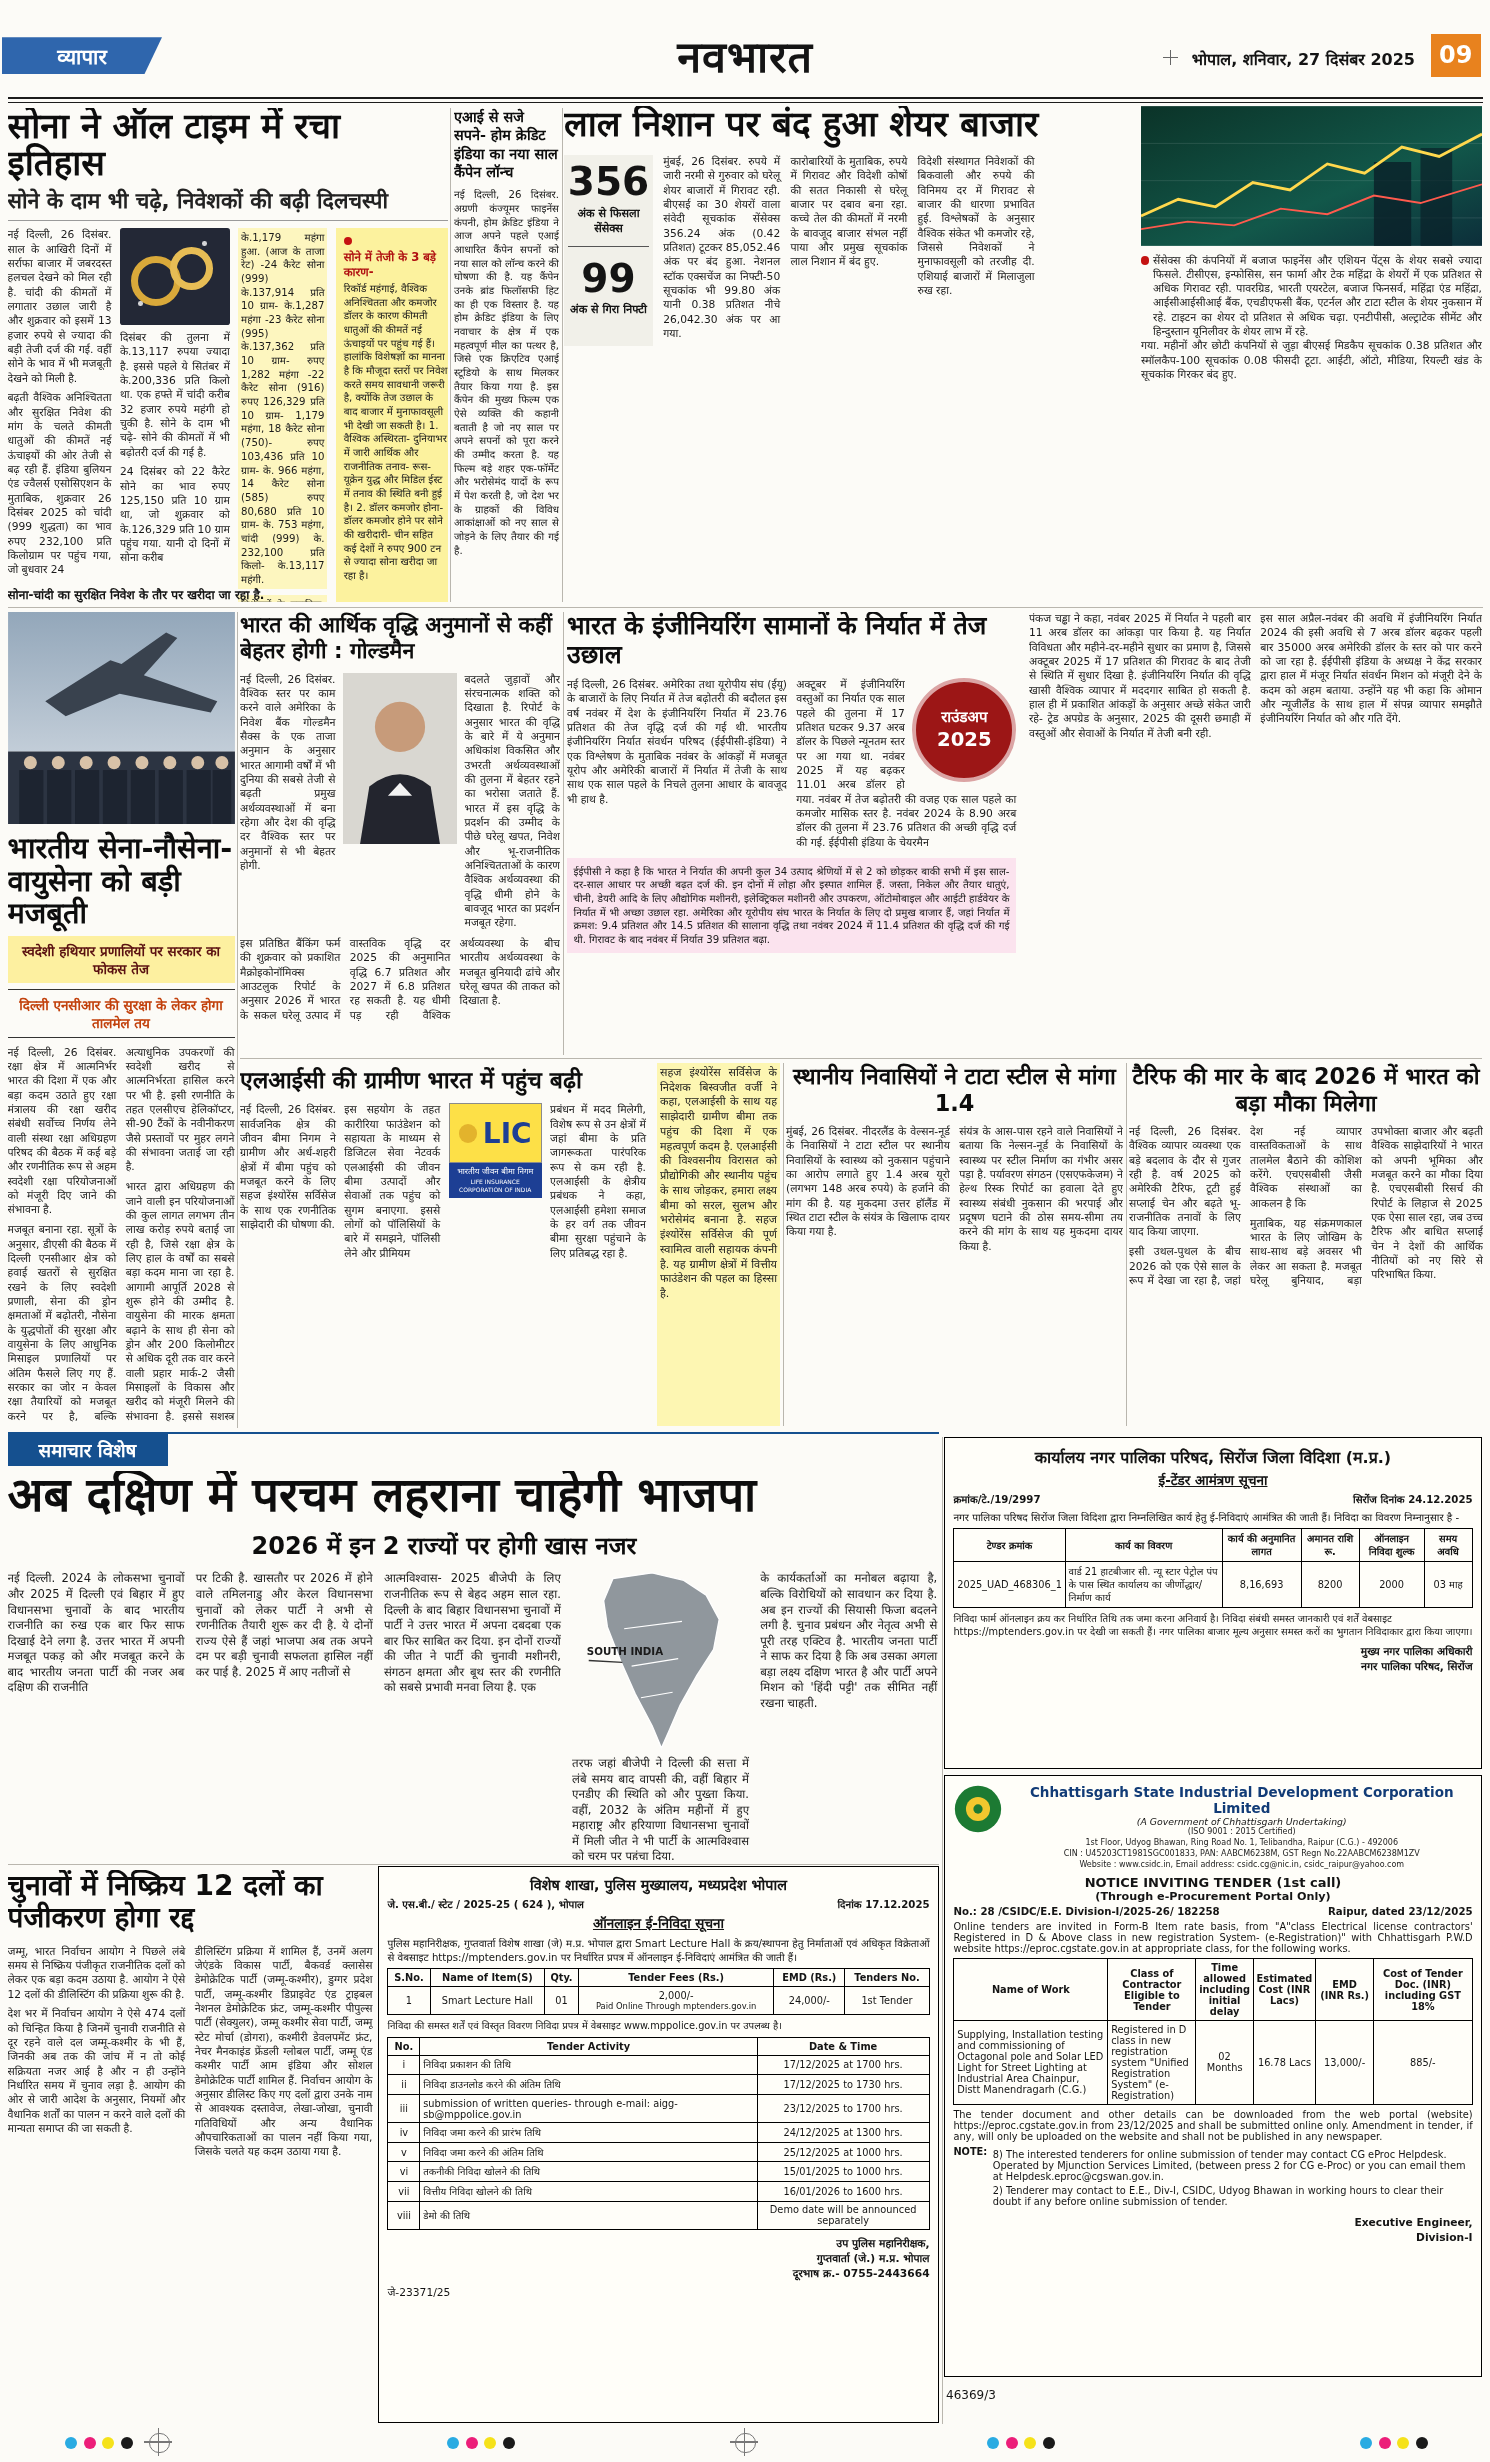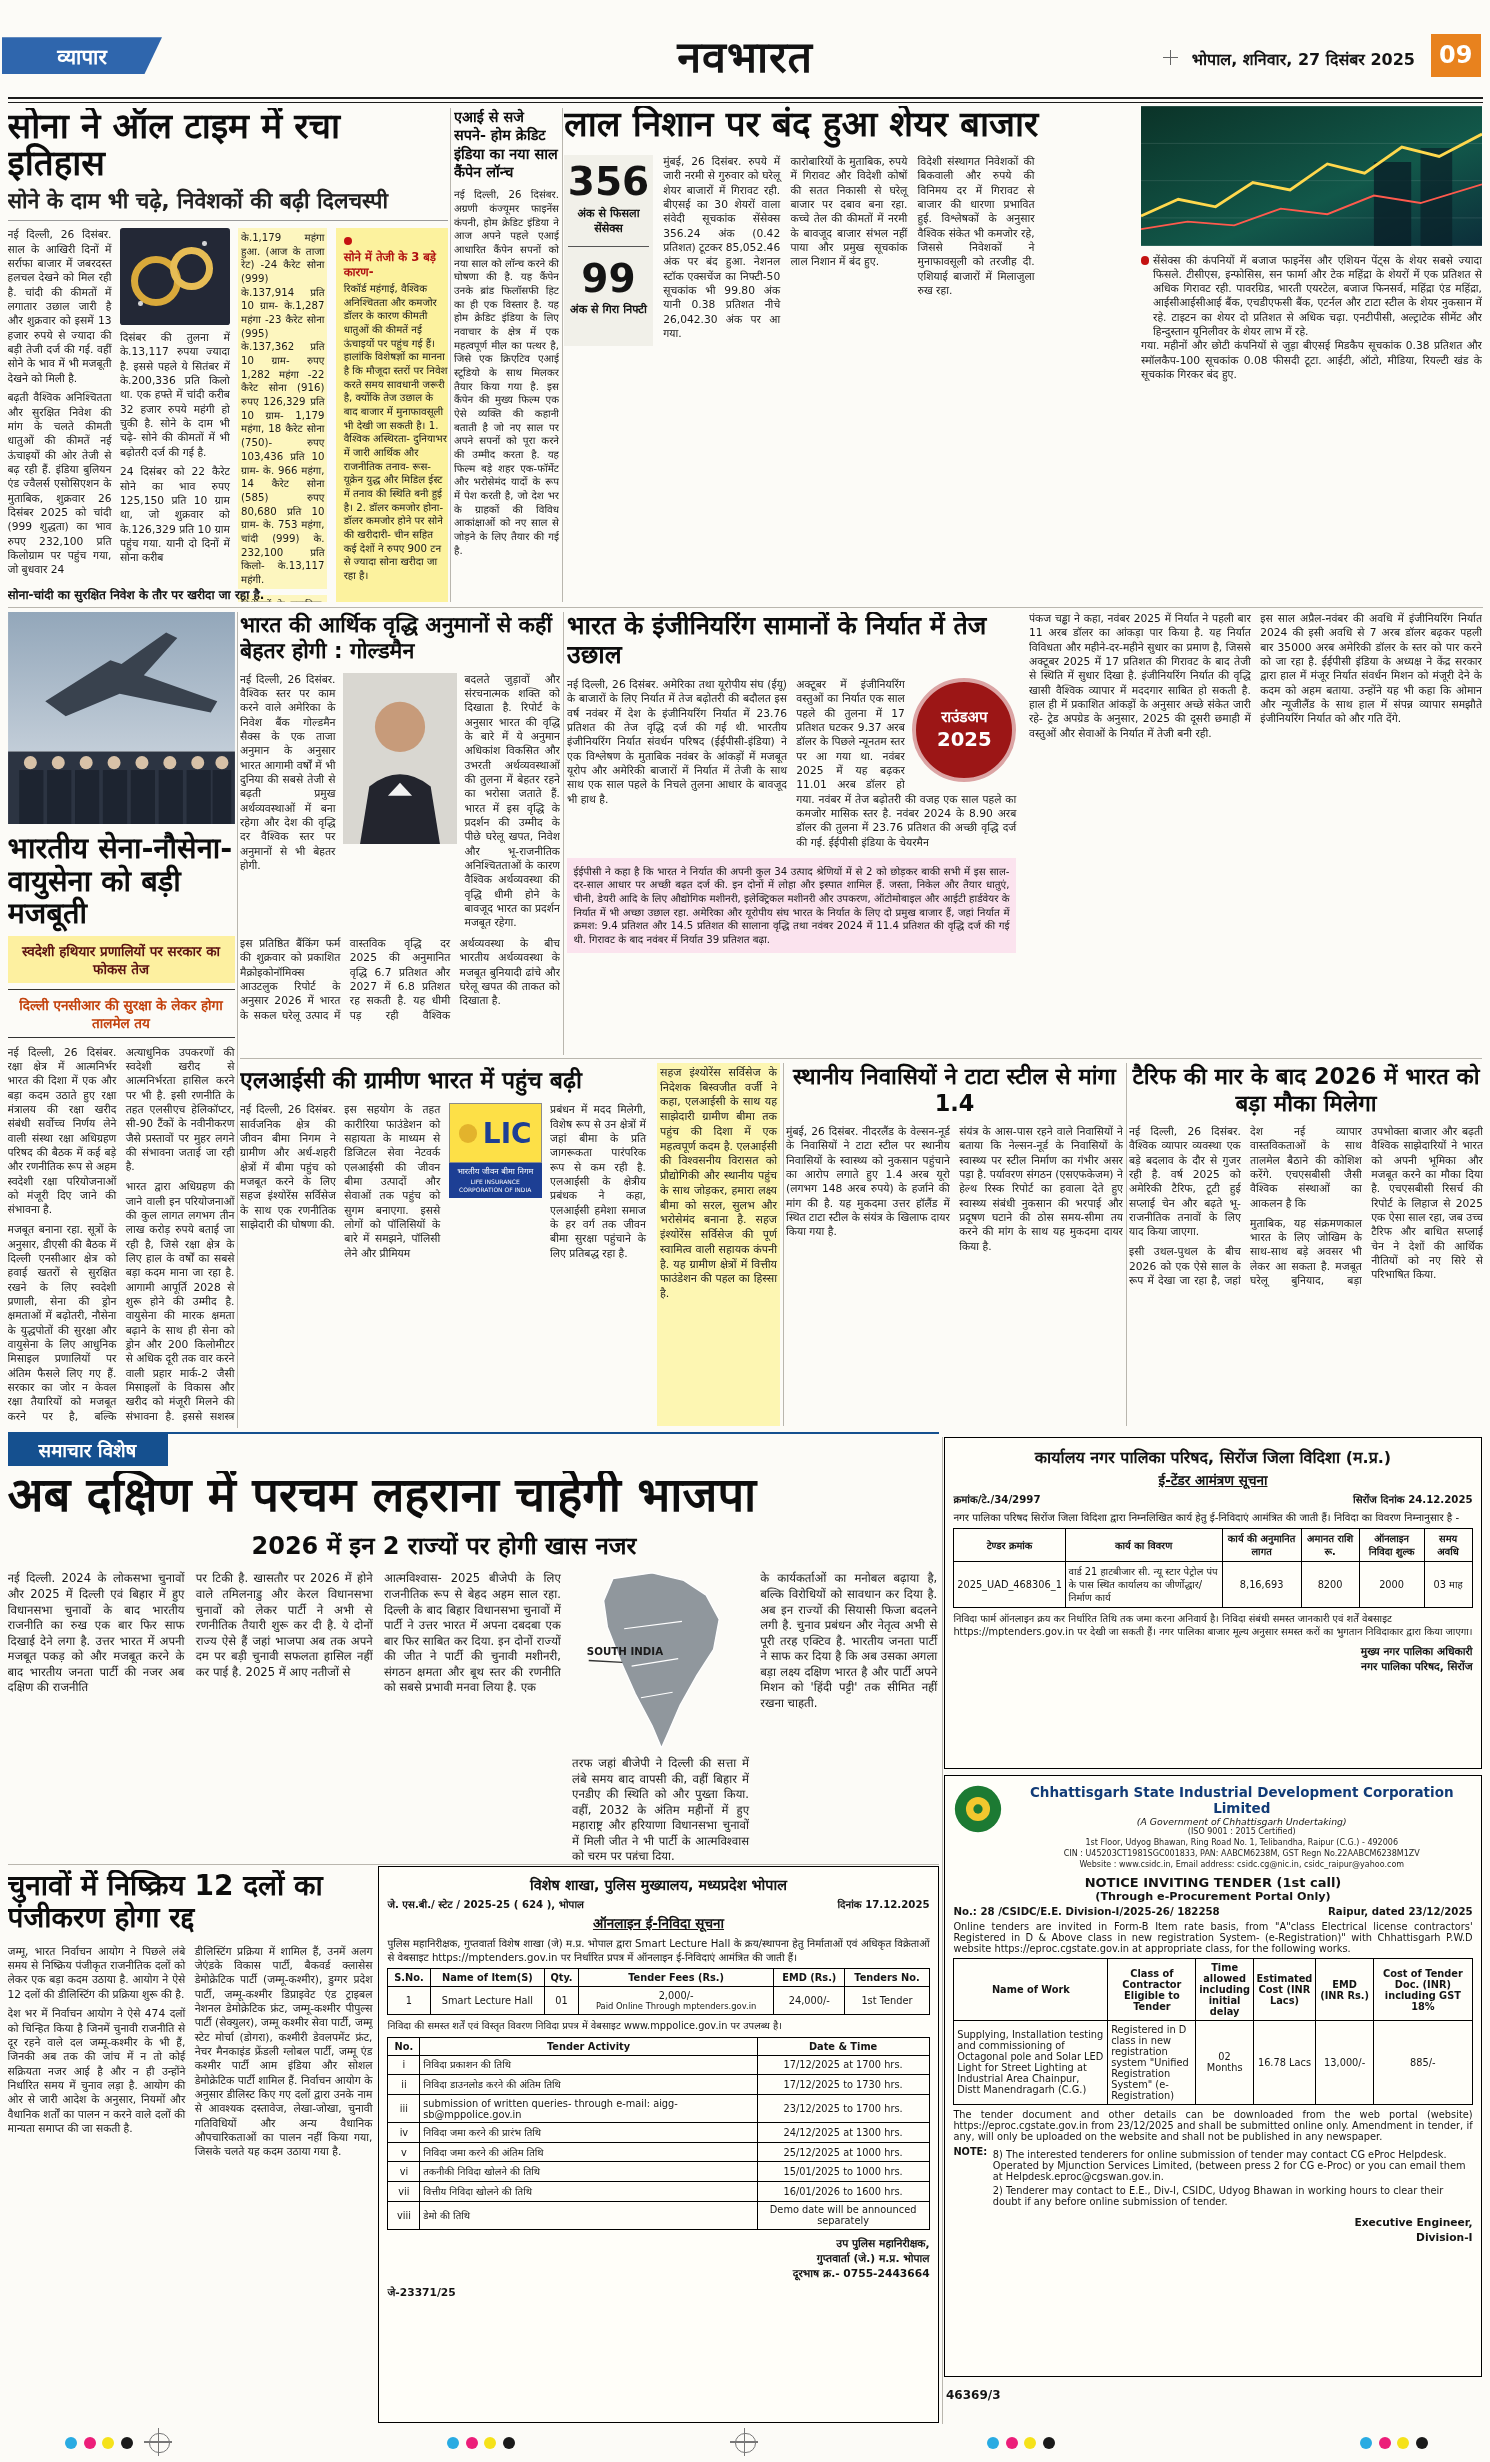--- a/index.html
+++ b/index.html
@@ -118,21 +118,21 @@
   .t-title{font-size:16px;font-weight:800;text-align:center}
   .t-sub{font-size:13.5px;font-weight:800;text-align:center;margin:2.8px 0;text-decoration:underline}
   .t-refrow{display:flex;justify-content:space-between;font-size:10.2px;margin:2.8px 0;font-weight:600}
   .t-intro{font-size:10.2px;text-align:justify;margin:3.7px 0}
   table.tt{width:100%;border-collapse:collapse;margin:4.7px 0}
   .tt th,.tt td{border:0.9px solid #000;font-size:9.8px;padding:2.8px;text-align:center;vertical-align:middle}
   .tt th{font-weight:700}
   .tt td.l{text-align:left}
   .t-note{font-size:9.8px;margin:2.8px 0}
   .t-sign{text-align:right;font-weight:700;font-size:10.7px;margin-top:6.5px;line-height:1.4}
-  .t-num{font-size:10.7px;font-weight:700;margin-top:3.7px}
+  .t-num{font-size:10.7px;font-weight:400;margin-top:3.7px}
 
   .cs-head{display:flex;gap:7.5px;align-items:flex-start}
   .cs-logo{width:50px;height:50px;flex:none}
   .cs-htxt{flex:1}
   .cs-org{font-size:13.5px;font-weight:800;text-align:center;color:#123c77}
   .cs-orgsub{font-size:9.3px;text-align:center;font-style:italic}
   .cs-addr{font-size:8px;text-align:center;line-height:1.35;color:#222}
   .cs-nit{font-size:13px;font-weight:800;text-align:center;margin-top:4.7px}
   .cs-nit2{font-size:11.2px;font-weight:800;text-align:center}
 
@@ -509,21 +509,21 @@
       <div>गुप्तवार्ता (जे.) म.प्र. भोपाल</div>
       <div>दूरभाष क्र.- 0755-2443664</div>
     </div>
     <div class="t-num">जे-23371/25</div>
   </section>
 
   <section class="abs tender article" style="left:944px;top:1437px;width:538px;height:332px">
     <div class="t-title">कार्यालय नगर पालिका परिषद, सिरोंज जिला विदिशा (म.प्र.)</div>
     <div class="t-sub">ई-टेंडर आमंत्रण सूचना</div>
     <div class="t-refrow">
-      <span>क्रमांक/टे./34/2997</span>
+      <span>क्रमांक/टे./19/2997</span>
       <span>सिरोंज दिनांक 24.12.2025</span>
     </div>
     <p class="t-intro">नगर पालिका परिषद सिरोंज जिला विदिशा द्वारा निम्नलिखित कार्य हेतु ई-निविदाएं आमंत्रित की जाती हैं। निविदा का विवरण निम्नानुसार है -</p>
     <table class="tt">
       <tbody>
           <tr>
         <th style="width:88px">टेण्डर क्रमांक</th>
         <th>कार्य का विवरण</th>
         <th style="width:79px">कार्य की अनुमानित लागत</th>
         <th style="width:58px">अमानत राशि रू.</th>

